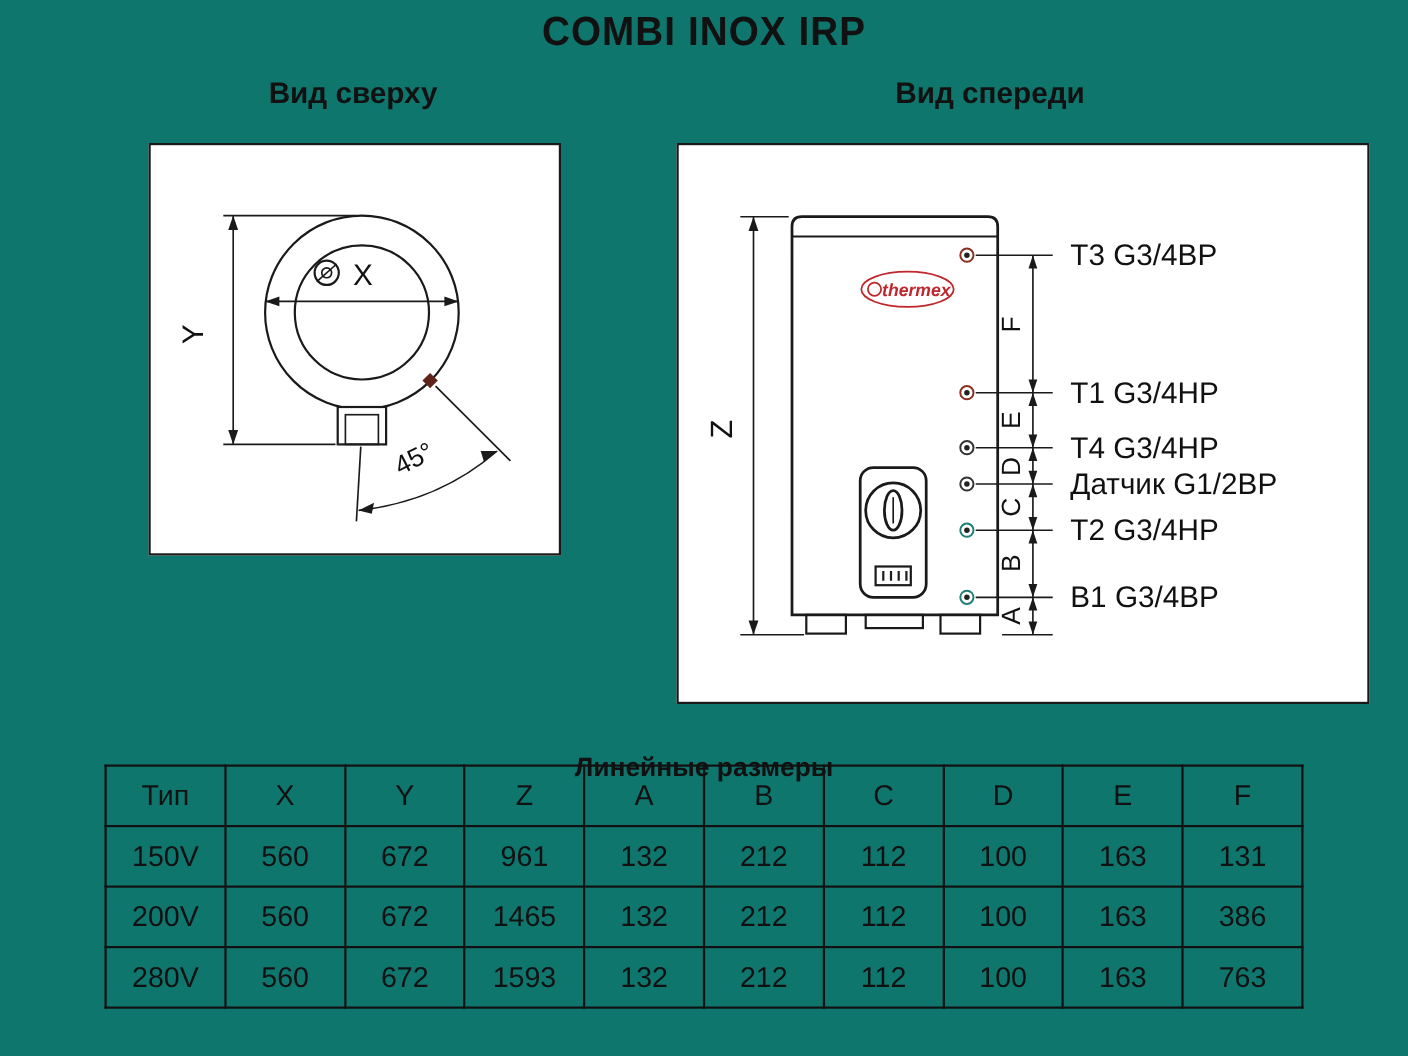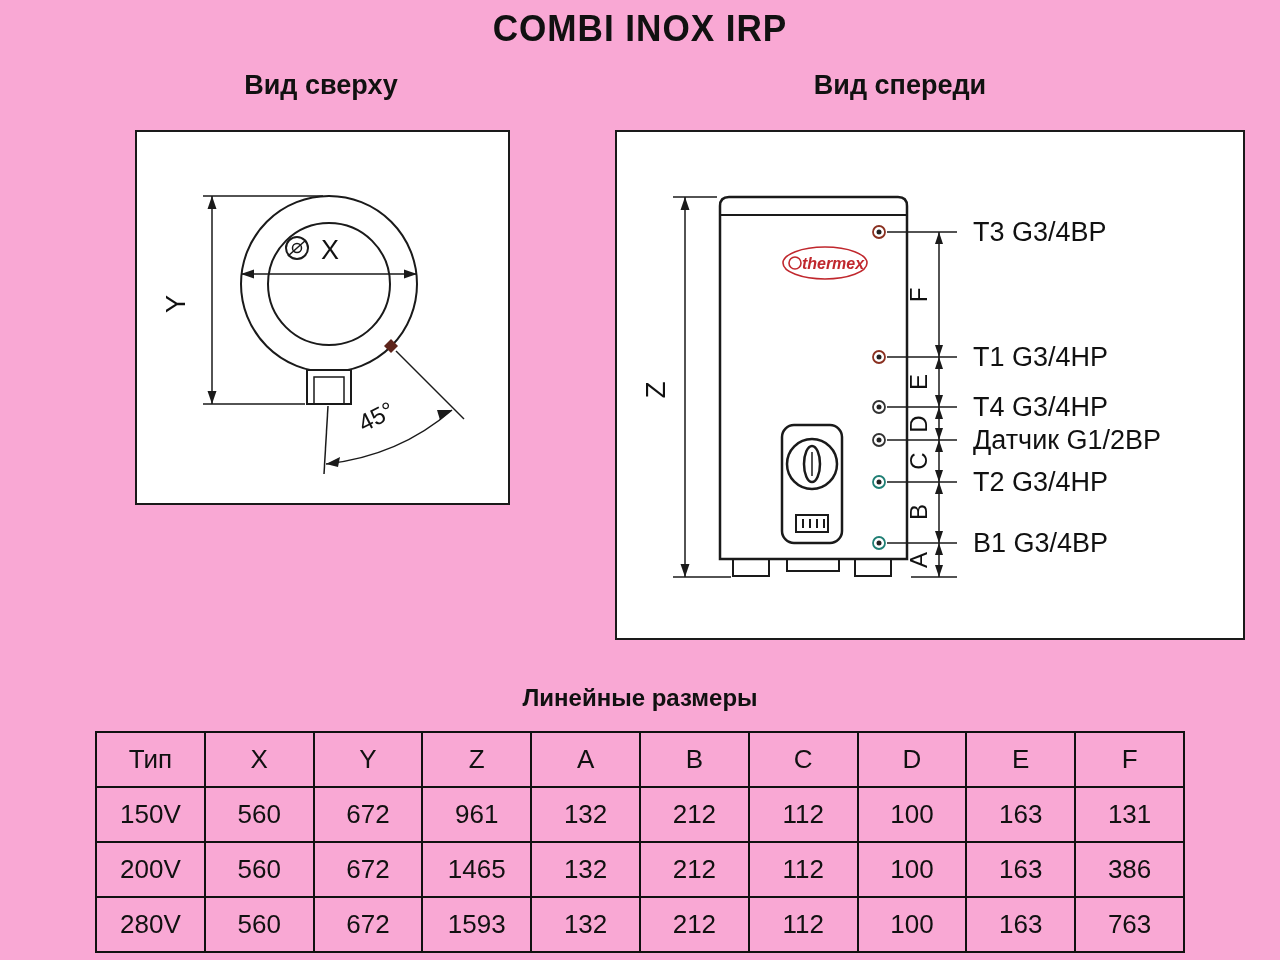--- a/index.html
+++ b/index.html
@@ -1,30 +1,30 @@
 <!DOCTYPE html>
 <html><head>
 <meta charset="utf-8">
 <style>
   html,body{margin:0;padding:0;background:#ffffff;}
-  .page{position:relative;width:1280px;height:960px;background:#f9a8d4;
+  .page{position:relative;width:1280px;height:960px;background:#0f766e;
         font-family:"Liberation Sans",sans-serif;color:#111;overflow:hidden;}
   .main-title{position:absolute;top:8px;left:0;width:100%;text-align:center;
         font-size:37px;font-weight:bold;letter-spacing:1px;transform:scaleX(.95);}
   .view-label{position:absolute;top:70px;text-align:center;font-size:27px;font-weight:600;}
   .view-label.top{left:135px;width:372px;}
   .view-label.front{left:615px;width:570px;}
   .panel{position:absolute;border:2px solid #1a1a1a;background:#fff;box-sizing:border-box;}
   .panel.top{left:135px;top:130px;width:375px;height:375px;}
   .panel.front{left:615px;top:130px;width:630px;height:510px;}
   svg{display:block;}
   svg text{font-family:"Liberation Sans",sans-serif;}
   .table-title{position:absolute;top:684px;left:0;width:1280px;text-align:center;
         font-size:24px;font-weight:600;}
-  table.dims{position:absolute;left:95px;top:731px;width:1090px;border-collapse:collapse;
+  table.dims{position:absolute;left:95px;top:695px;width:1090px;border-collapse:collapse;
         table-layout:fixed;}
   table.dims th,table.dims td{border:2px solid #111;text-align:center;vertical-align:middle;
         font-size:26px;font-weight:normal;height:53px;padding:0;}
   table.dims th{font-weight:normal;}
 </style>
 </head>
 <body>
 
 <div class="page">
 

